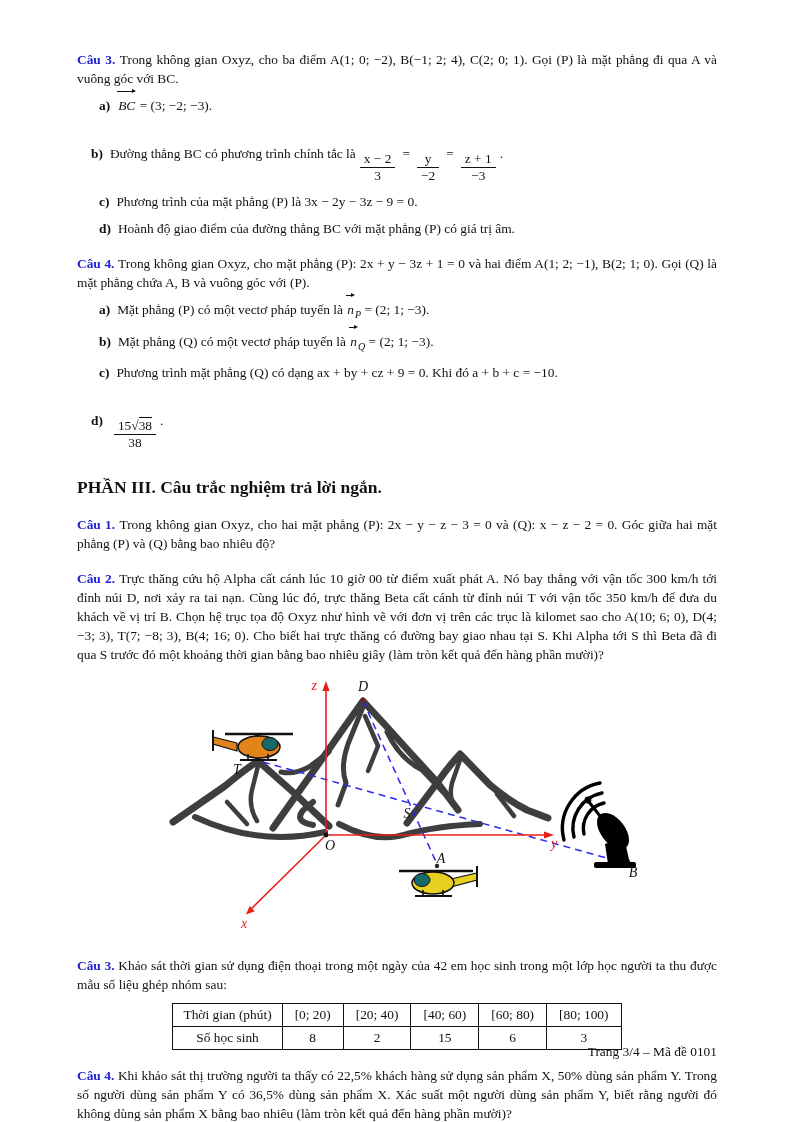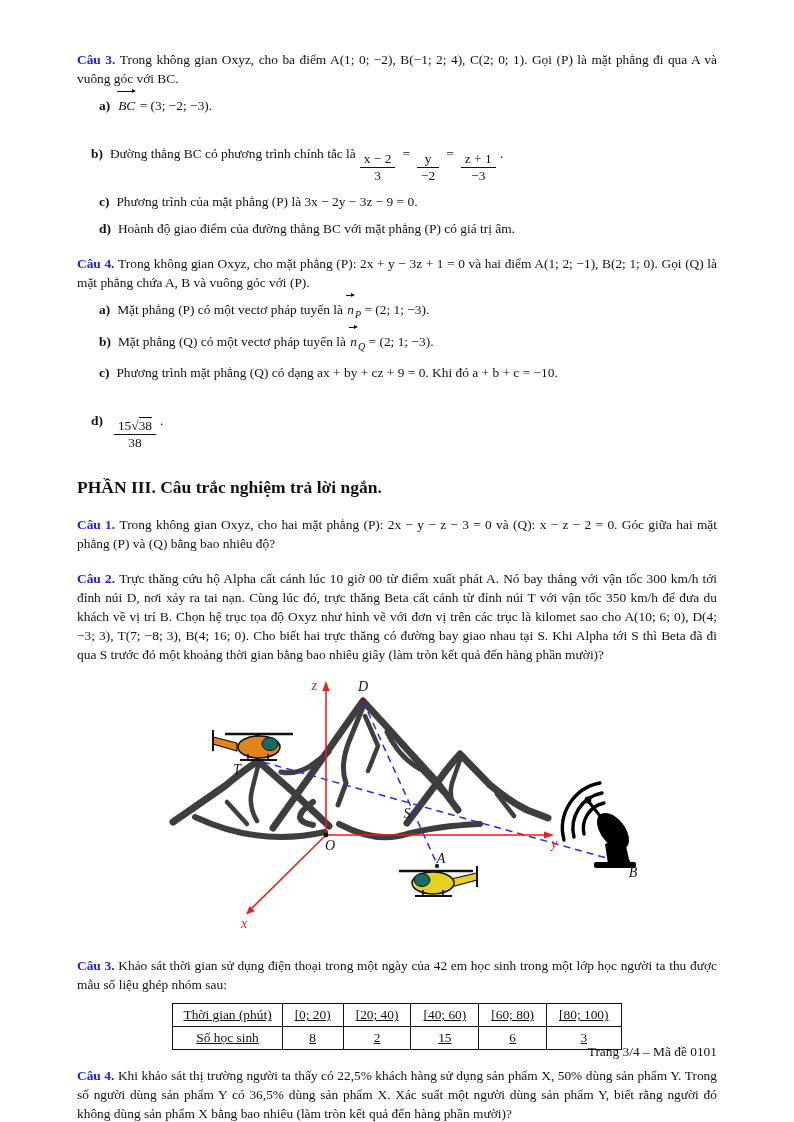--- a/index.html
+++ b/index.html
@@ -23,21 +23,21 @@
   .eq{margin:0 3px;}
   .vec{position:relative;display:inline-block;font-style:italic;padding:0 1px;}
   .vec .arr{position:absolute;left:0;right:2px;top:-5px;height:0;border-top:1px solid #111;}
   .vec .arr:after{content:"";position:absolute;right:-2px;top:-3px;width:0;height:0;
     border-style:solid;border-color:transparent;border-left-color:#111;border-width:2.5px 0 2.5px 4.5px;}
   sub{font-style:italic;font-size:10px;}
   .rad{border-top:1.2px solid #111;}
   .section-title{font-weight:bold;font-size:17.5px;line-height:24px;margin:24px 0 14px 0;text-align:left;}
   .figure-wrap{width:640px;height:268px;margin:10px 0 8px 0;position:relative;}
   table.data{border-collapse:collapse;margin:9px auto 9px auto;}
-  table.data td{border:1px solid #111;padding:1px 12px;text-align:center;line-height:20px;text-decoration:underline;}
+  table.data td{border:1px solid #111;padding:1px 12px;text-align:center;line-height:20px;}
   table.data td.rowhead{padding:1px 10px;}
   .after-table{margin-top:9px;}
   .footer{position:absolute;right:77px;top:1042px;text-align:right;}
 </style>
 </head>
 <body>
 
 <div class="sheet">
   <div class="content">
 

